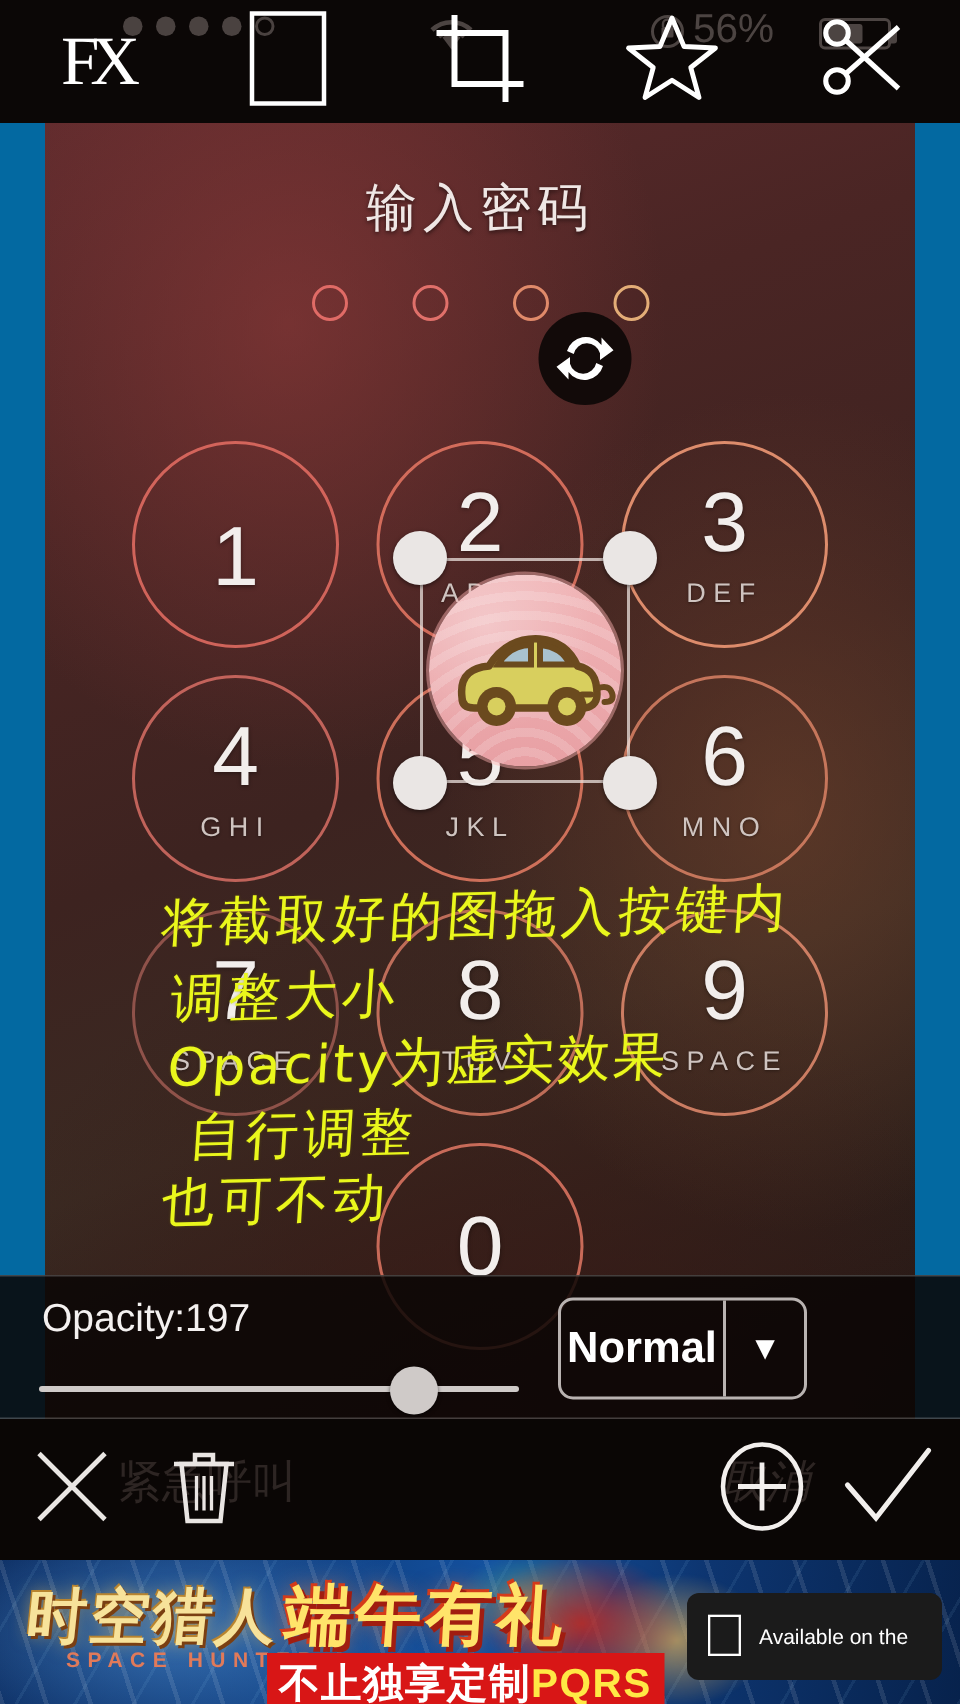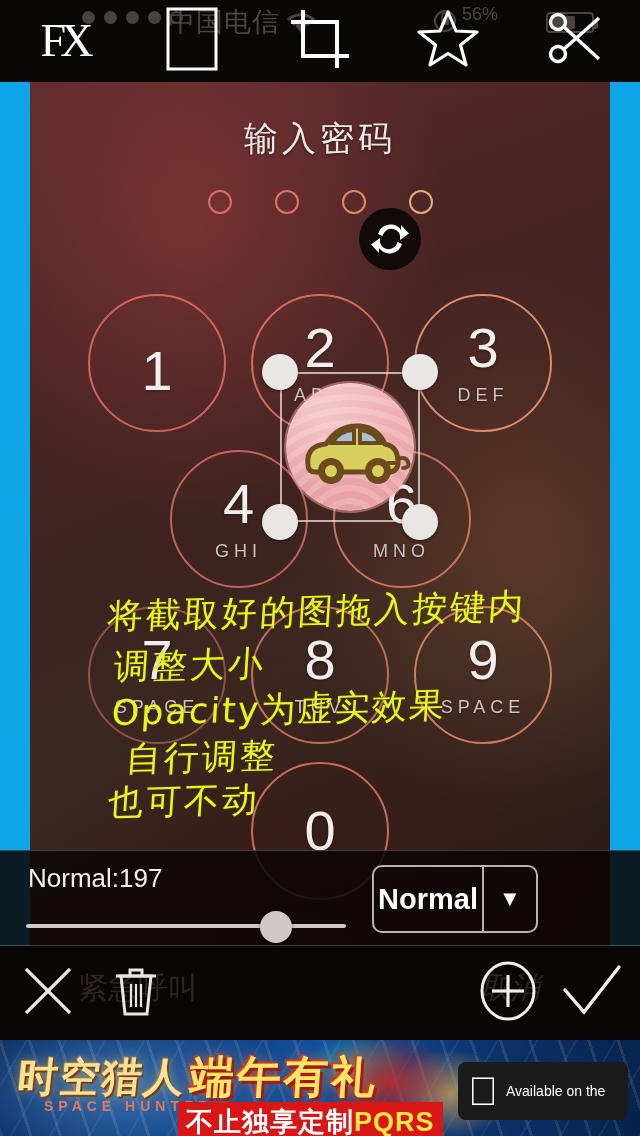--- a/index.html
+++ b/index.html
@@ -16,38 +16,38 @@
   
   .statusbar { position:absolute; left:0; top:0; width:640px; height:40px;
                z-index:41; pointer-events:none; }
   .sb-dots { position:absolute; left:82px; top:11px; display:flex; gap:9px; align-items:center; }
   .sb-dot { width:13px; height:13px; border-radius:50%; background:#4a4240; }
   .sb-dot.empty { background:transparent; border:2px solid #4a4240; }
   .sb-carrier { position:absolute; left:168px; top:4px; font-size:27px; color:#4c4442;
                 letter-spacing:1px; }
   .sb-wifi { position:absolute; left:284px; top:12px; }
   .sb-rot { position:absolute; left:432px; top:8px; }
-  .sb-batt-text { position:absolute; left:462px; top:4px; font-size:18px; color:#4c4442; }
+  .sb-batt-text { position:absolute; left:462px; top:4px; font-size:27px; color:#4c4442; }
   .sb-batt { position:absolute; left:546px; top:12px; width:48px; height:21px;
              border:2px solid #4c4442; border-radius:4px; }
   .sb-batt::after { content:""; position:absolute; right:-6px; top:6px; width:4px;height:9px;
                     background:#4c4442; border-radius:0 2px 2px 0; }
   .sb-batt-fill { position:absolute; left:2px; top:2px; height:13px; width:25px;
                   background:#4c4442; border-radius:2px; }
 
   .tool-icons { position:absolute; left:0; top:0; width:640px; height:82px;
                 display:flex; align-items:center; z-index:42; }
   .tool-btn { flex:1; height:82px; display:flex; align-items:center; justify-content:center;
               position:relative; }
   .fx-logo { font-size:46px; color:#fff; font-weight:400; letter-spacing:-6px;
              font-family:"Liberation Serif", serif; line-height:1; }
 
   
   .canvas-wrap { position:absolute; left:0; top:82px; width:640px; height:969px;
-                 background:#0ea5e9; overflow:hidden; }
+                 background:#0369a1; overflow:hidden; }
   .lockshot { position:absolute; left:30px; top:0px; width:580px; height:958px;
               overflow:hidden;
               background:
                 radial-gradient(ellipse 70% 50% at 28% 14%, rgba(150,60,60,.55), rgba(0,0,0,0) 62%),
                 radial-gradient(ellipse 60% 45% at 85% 48%, rgba(120,70,45,.5), rgba(0,0,0,0) 65%),
                 radial-gradient(ellipse 90% 60% at 50% 95%, rgba(60,26,22,.9), rgba(0,0,0,0) 70%),
                 linear-gradient(160deg,#5c2a2c 0%, #4a2524 22%, #3d2320 45%, #3a2a22 62%, #2a1c18 82%, #1b1211 100%);
   }
 
   .ls-title { position:absolute; left:0; top:34px; width:580px; text-align:center;
@@ -204,21 +204,20 @@
     <div class="tb-inner"></div>
 
     <div class="statusbar">
       <div class="sb-dots">
         <span class="sb-dot"></span>
         <span class="sb-dot"></span>
         <span class="sb-dot"></span>
         <span class="sb-dot"></span>
         <span class="sb-dot empty"></span>
       </div>
-      <div class="sb-carrier">中国电信</div>
       <div class="sb-wifi">
         <svg width="34" height="24" viewBox="0 0 34 24">
           <path d="M17 21 L11 13 A9.5 9.5 0 0 1 23 13 Z" fill="#4c4442"></path>
           <path d="M4 8 A19 19 0 0 1 30 8" stroke="#4c4442" stroke-width="3" fill="none"></path>
           <path d="M8.5 12.5 A13 13 0 0 1 25.5 12.5" stroke="#4c4442" stroke-width="3" fill="none"></path>
         </svg>
       </div>
       <div class="sb-rot">
         <svg width="26" height="26" viewBox="0 0 26 26">
           <circle cx="13" cy="13" r="10" stroke="#4c4442" stroke-width="2" fill="none"></circle>
@@ -305,20 +304,25 @@
             <div class="ring"></div>
             <div class="kdigit">3</div>
             <div class="kletters">DEF</div>
           </div>
         </div>
         <div class="krow">
           <div class="key g4">
             <div class="ring"></div>
             <div class="kdigit">4</div>
             <div class="kletters">GHI</div>
+          </div>
+          <div class="key g5">
+            <div class="ring"></div>
+            <div class="kdigit">5</div>
+            <div class="kletters">JKL</div>
           </div>
           <div class="key g6">
             <div class="ring"></div>
             <div class="kdigit">6</div>
             <div class="kletters">MNO</div>
           </div>
         </div>
         <div class="krow">
           <div class="key g7">
             <div class="ring"></div>
@@ -373,21 +377,21 @@
         <div class="note n2">调整大小</div>
         <div class="note n3">Opacity为虚实效果</div>
         <div class="note n4">自行调整</div>
         <div class="note n5">也可不动</div>
       </div>
 
     </div>
   </div>
 
   <div class="opacity-panel">
-    <div class="op-label">Normal:197</div>
+    <div class="op-label">Opacity:197</div>
     <div class="slider">
       <div class="slider-track"></div>
       <div class="slider-thumb"></div>
     </div>
     <div class="blend-dd">
       <div class="blend-val">Normal</div>
       <div class="blend-arrow">▼</div>
     </div>
   </div>
 

